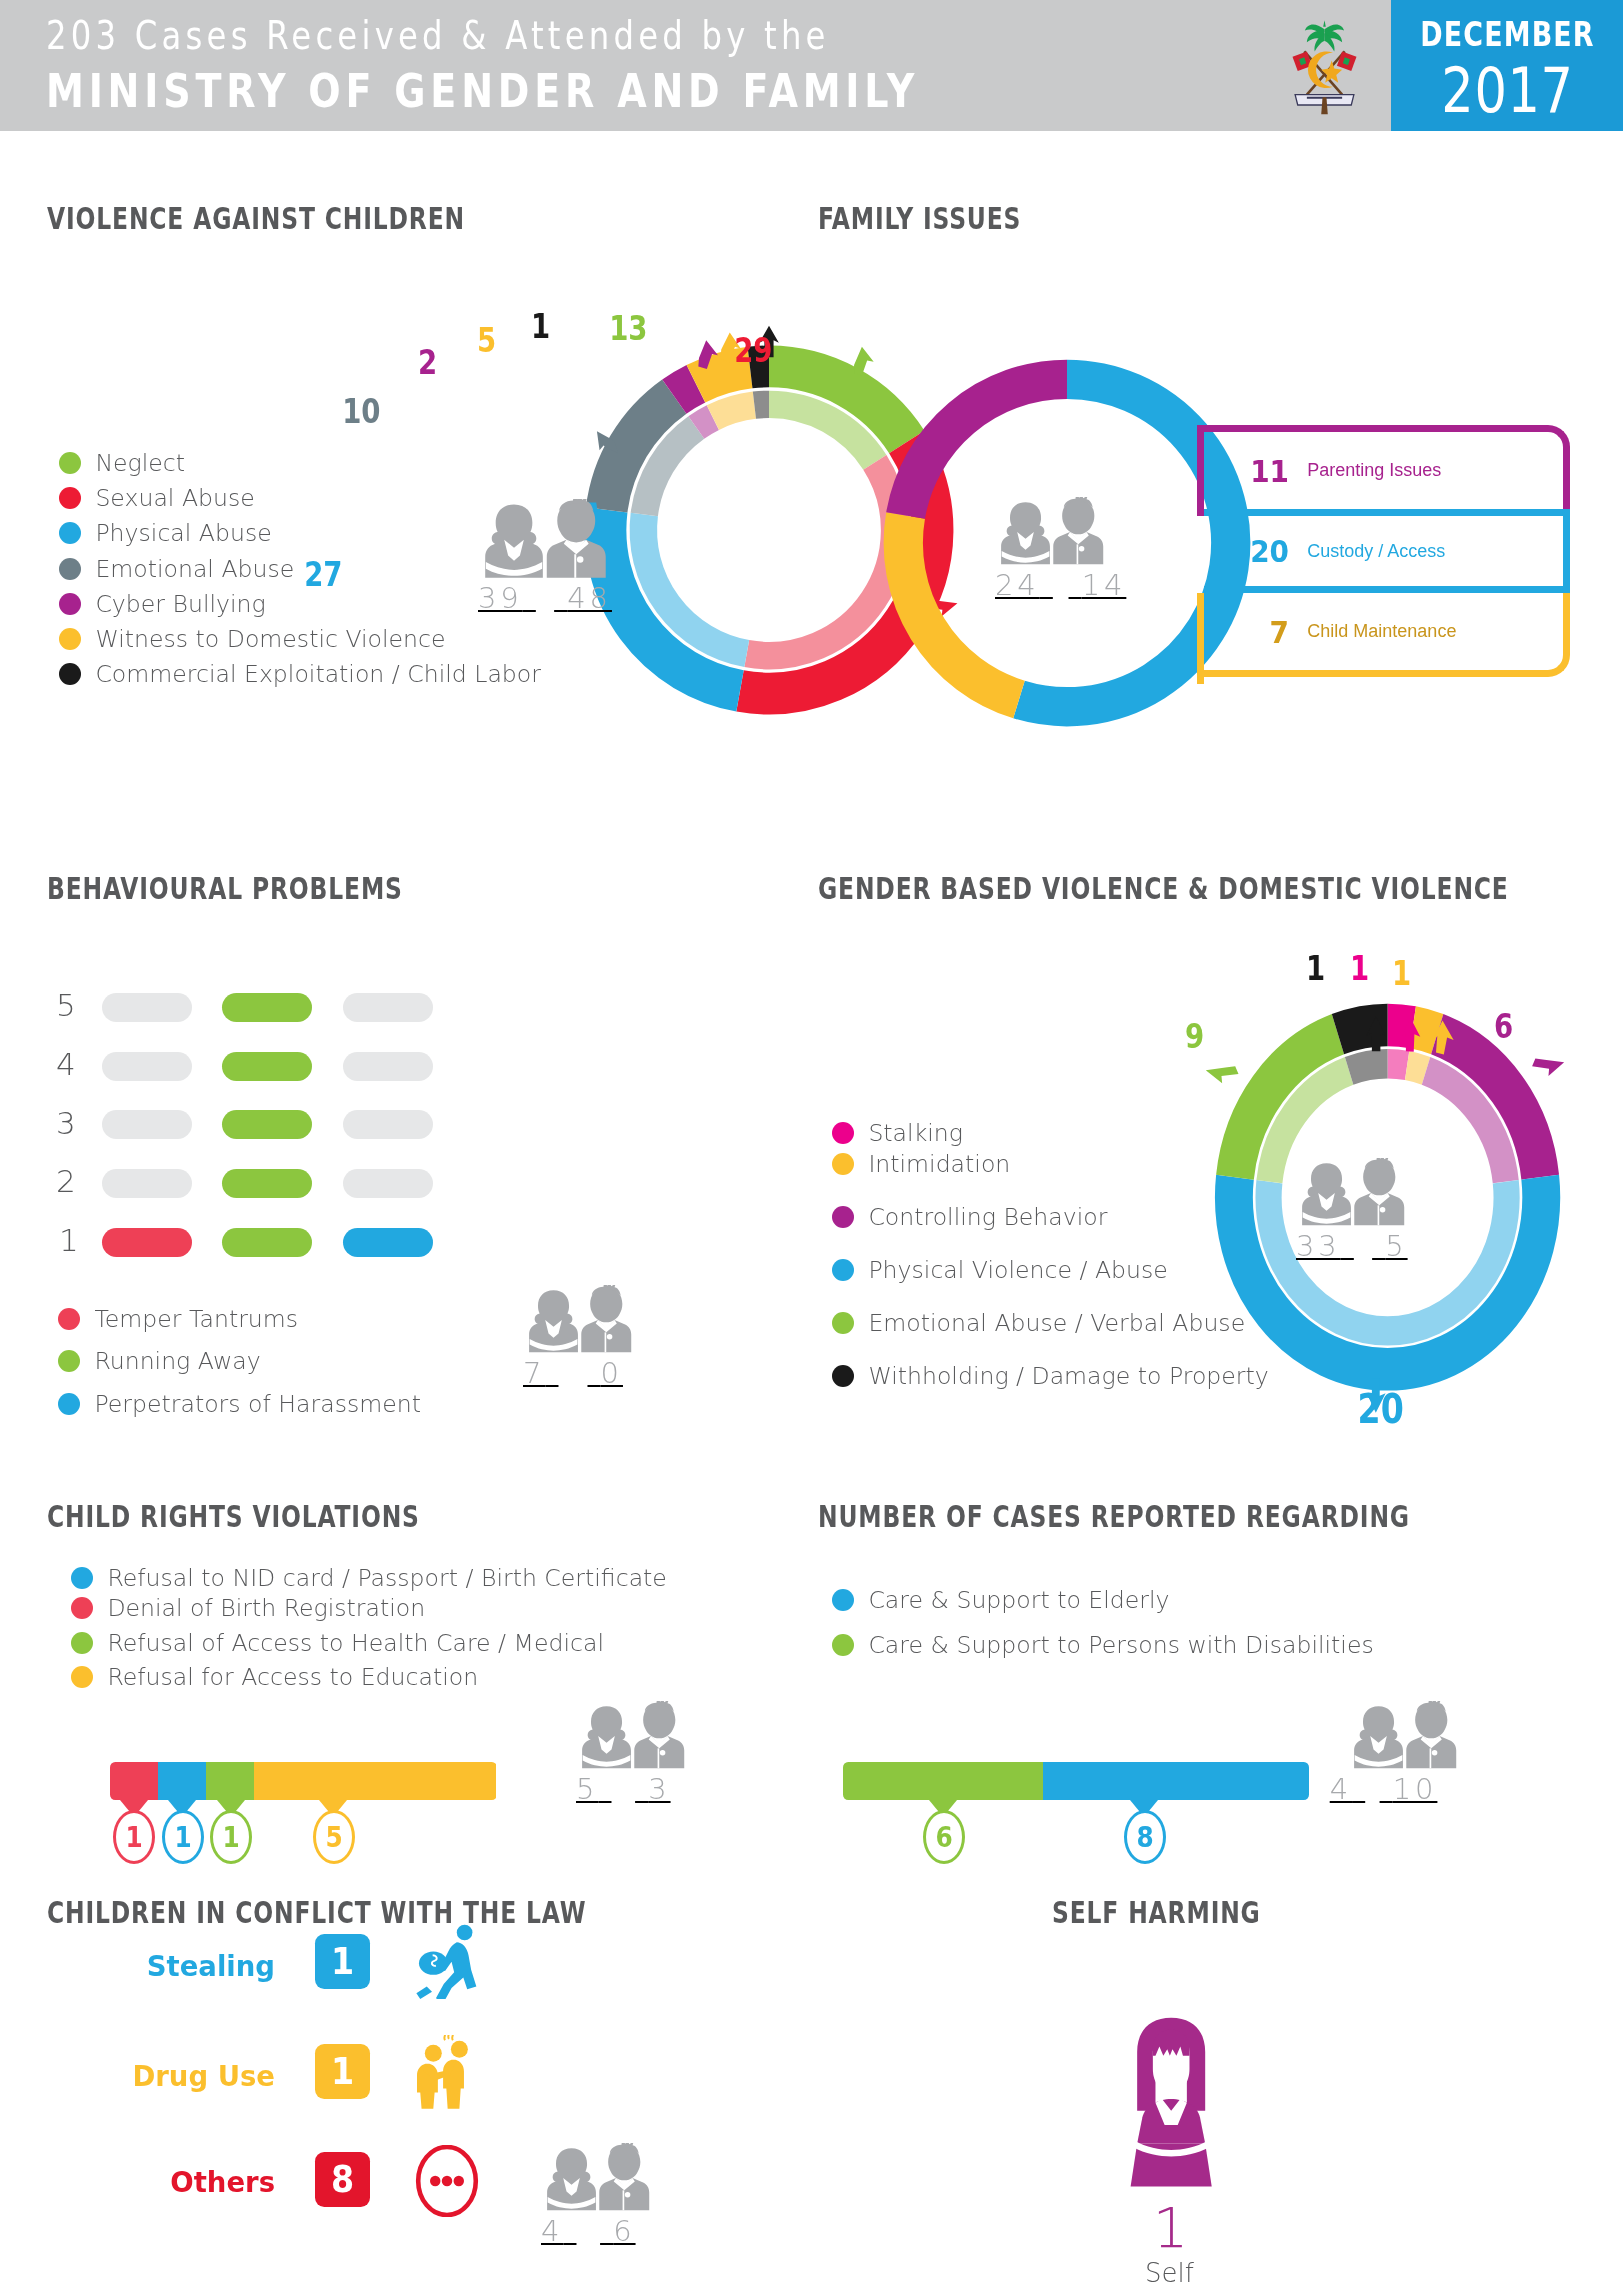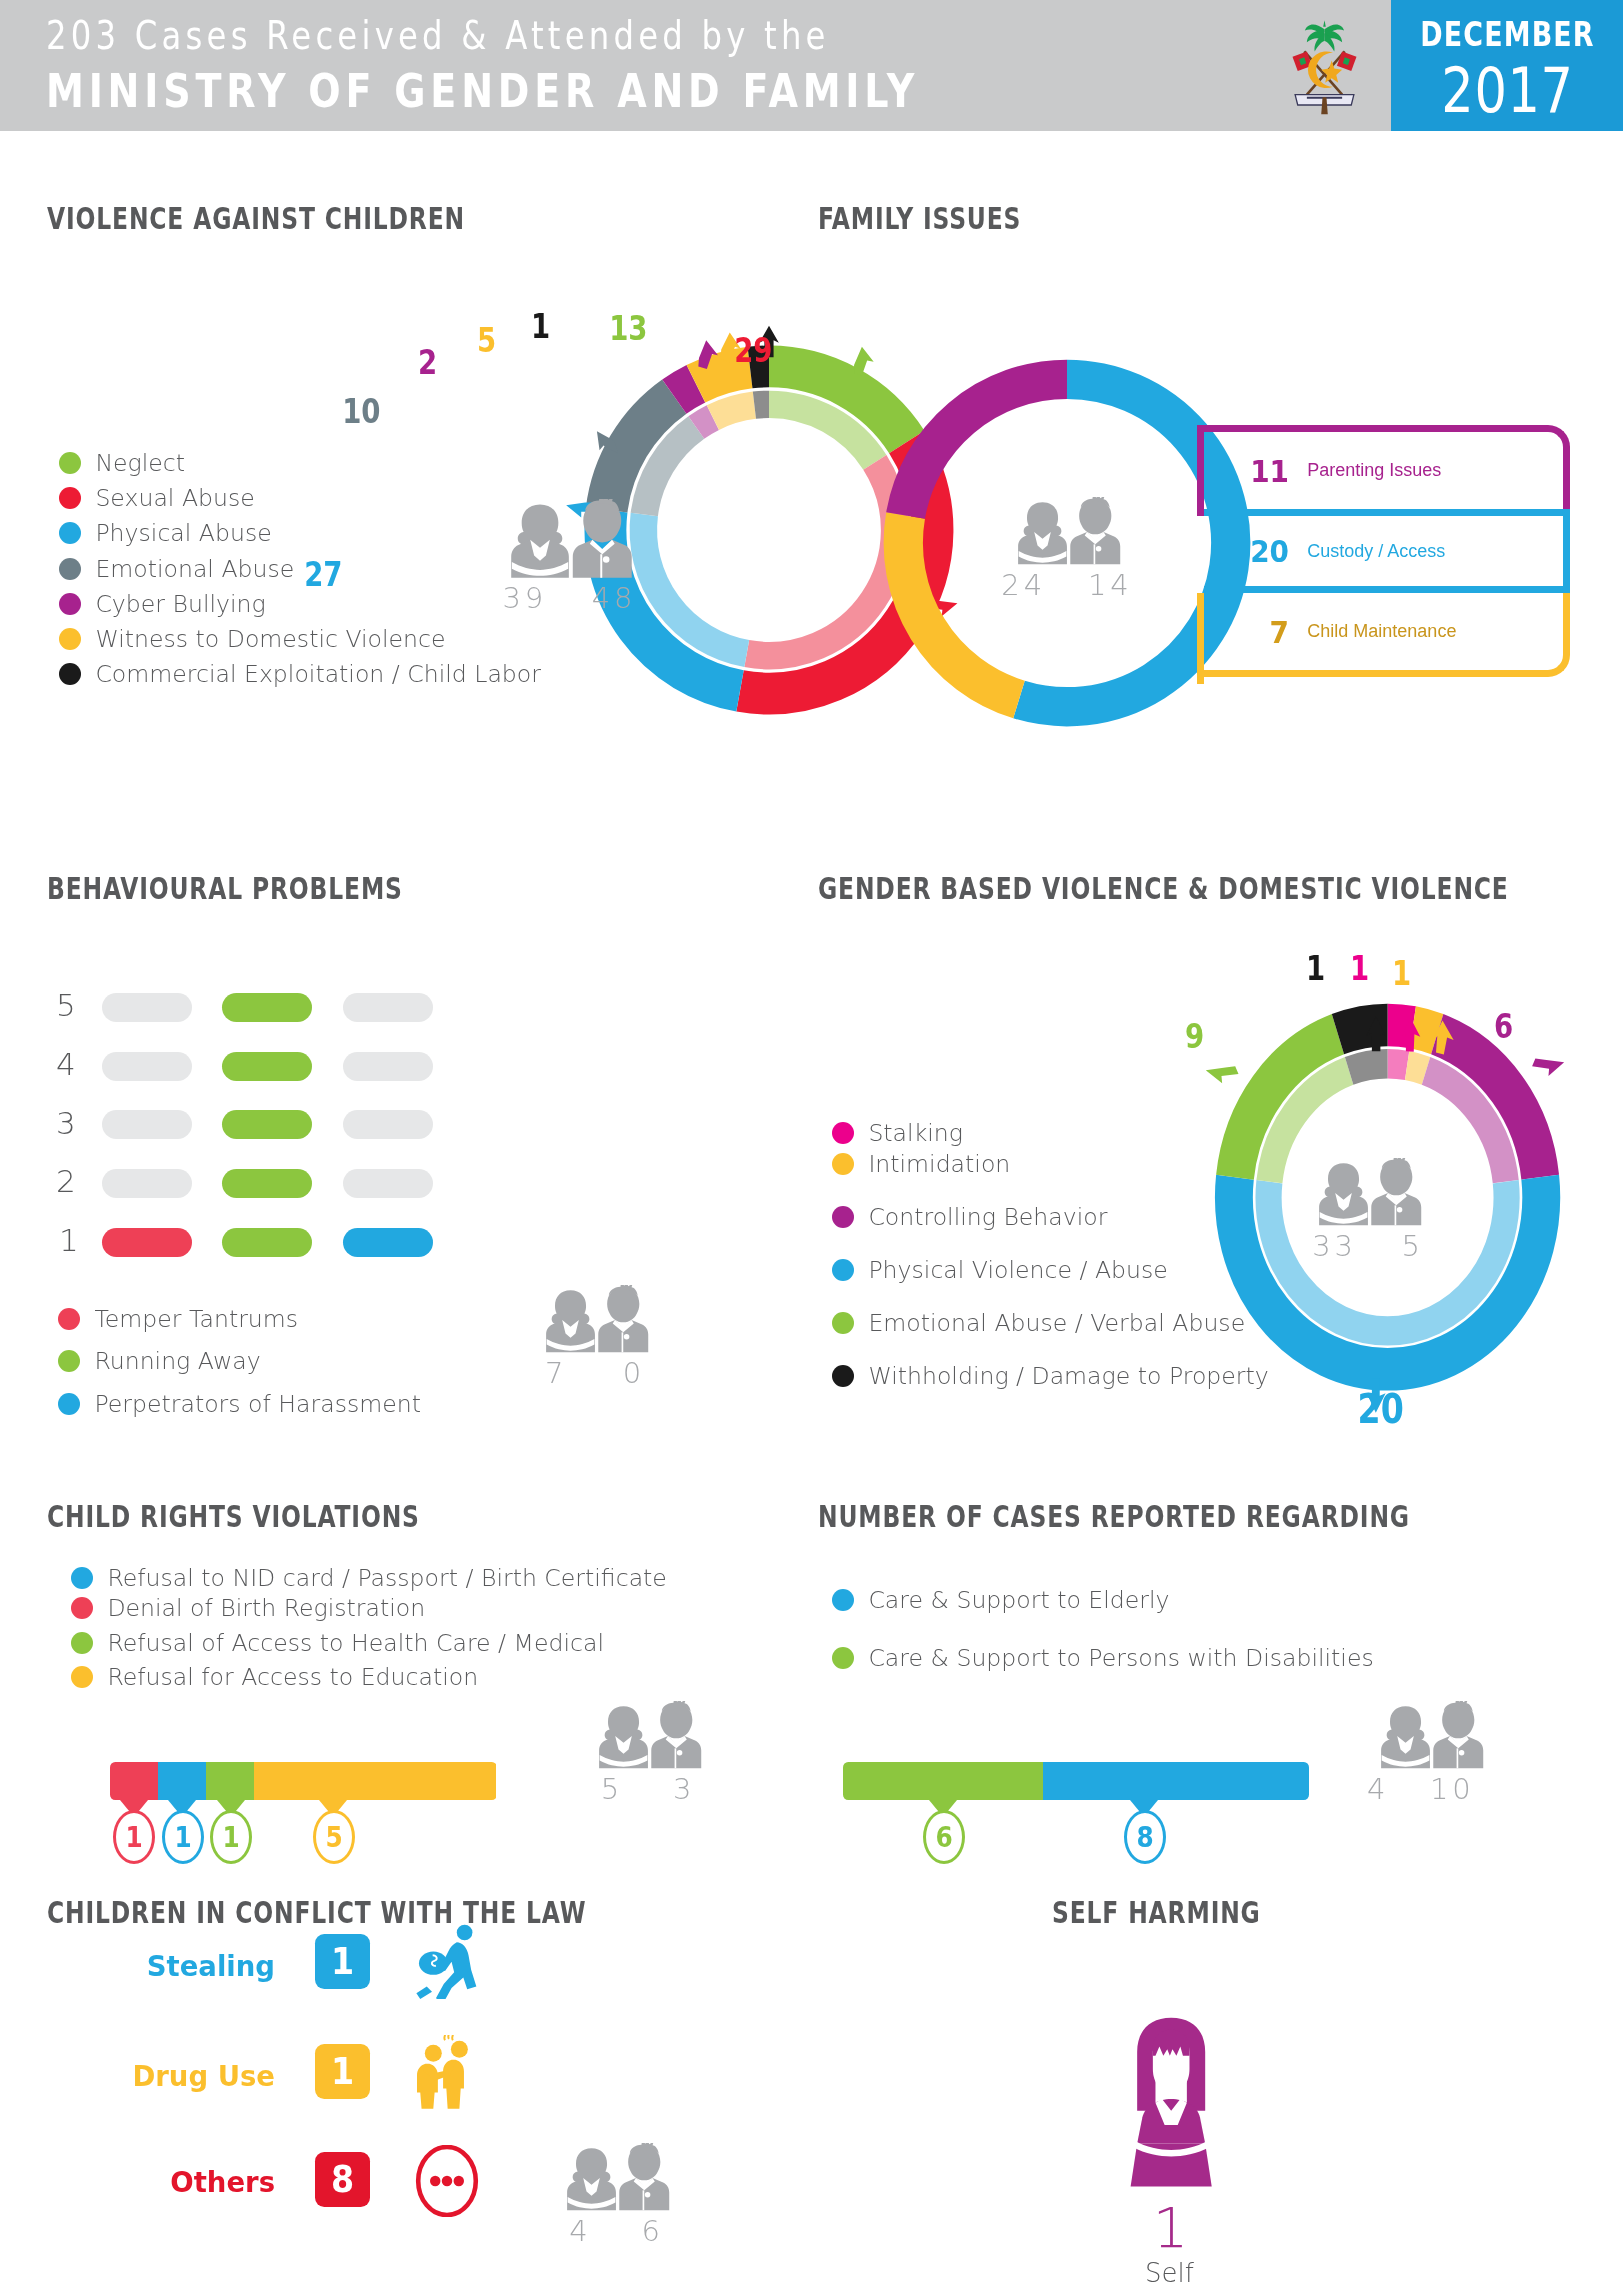--- a/index.html
+++ b/index.html
@@ -54,21 +54,21 @@
   .legend-dot{width:22px;height:22px;border-radius:50%;flex:0 0 22px;margin-right:14.4px;}
   .legend-label{font-size:23.6px;color:#58595b;white-space:nowrap;letter-spacing:0px;}
   .thin{font-family:"DejaVu Sans","Liberation Sans",sans-serif;font-weight:300;}
 
   
   .dval{position:absolute;font-weight:700;font-size:34px;
     font-family:"DejaVu Sans Condensed","Liberation Sans Narrow","Liberation Sans",sans-serif;
     transform:scaleX(0.9);white-space:nowrap;}
 
   
-  .people{position:absolute;text-align:center;}
+  .people{position:absolute;text-decoration:underline;}
   .people-nums{color:#a7a9ac;font-size:29px;letter-spacing:3.9px;margin-top:1.3px;
      font-family:"DejaVu Sans","Liberation Sans",sans-serif;font-weight:300;}
 
   
   .fi-box{position:absolute;display:flex;align-items:center;box-sizing:border-box;}
   .fi-num{font-weight:700;font-size:31px;width:63px;text-align:right;
      font-family:"DejaVu Sans Condensed","Liberation Sans Narrow","Liberation Sans",sans-serif;}
   .fi-label{font-size:18px;margin-left:18.3px;
      font-family:Liberation Sans, sans-serif;font-weight:300;}
 
@@ -513,21 +513,21 @@
     </div>
   </div>
 
   <div class="sect-title" style="left:818px;top:1498px;">NUMBER OF CASES REPORTED REGARDING</div>
 
   <div class="legend" style="left:832px;top:1586px;">
     <div class="legend-row">
       <span class="legend-dot" style="background:#22a8e0"></span>
       <span class="legend-label thin">Care &amp; Support to Elderly</span>
     </div>
-    <div class="legend-row" style="margin-top:30px">
+    <div class="legend-row" style="margin-top:17px">
       <span class="legend-dot" style="background:#8cc63f"></span>
       <span class="legend-label thin">Care &amp; Support to Persons with Disabilities</span>
     </div>
   </div>
 
   <div class="sbar" style="left:843px;top:1762px;width:466px;">
     <div class="sseg" style="width:200px;background:#8cc63f"></div>
     <div class="sseg" style="width:266px;background:#22a8e0"></div>
   </div>
   <div class="ptr" style="left:929px;top:1800px;border-top:17px solid #8cc63f;"></div>

